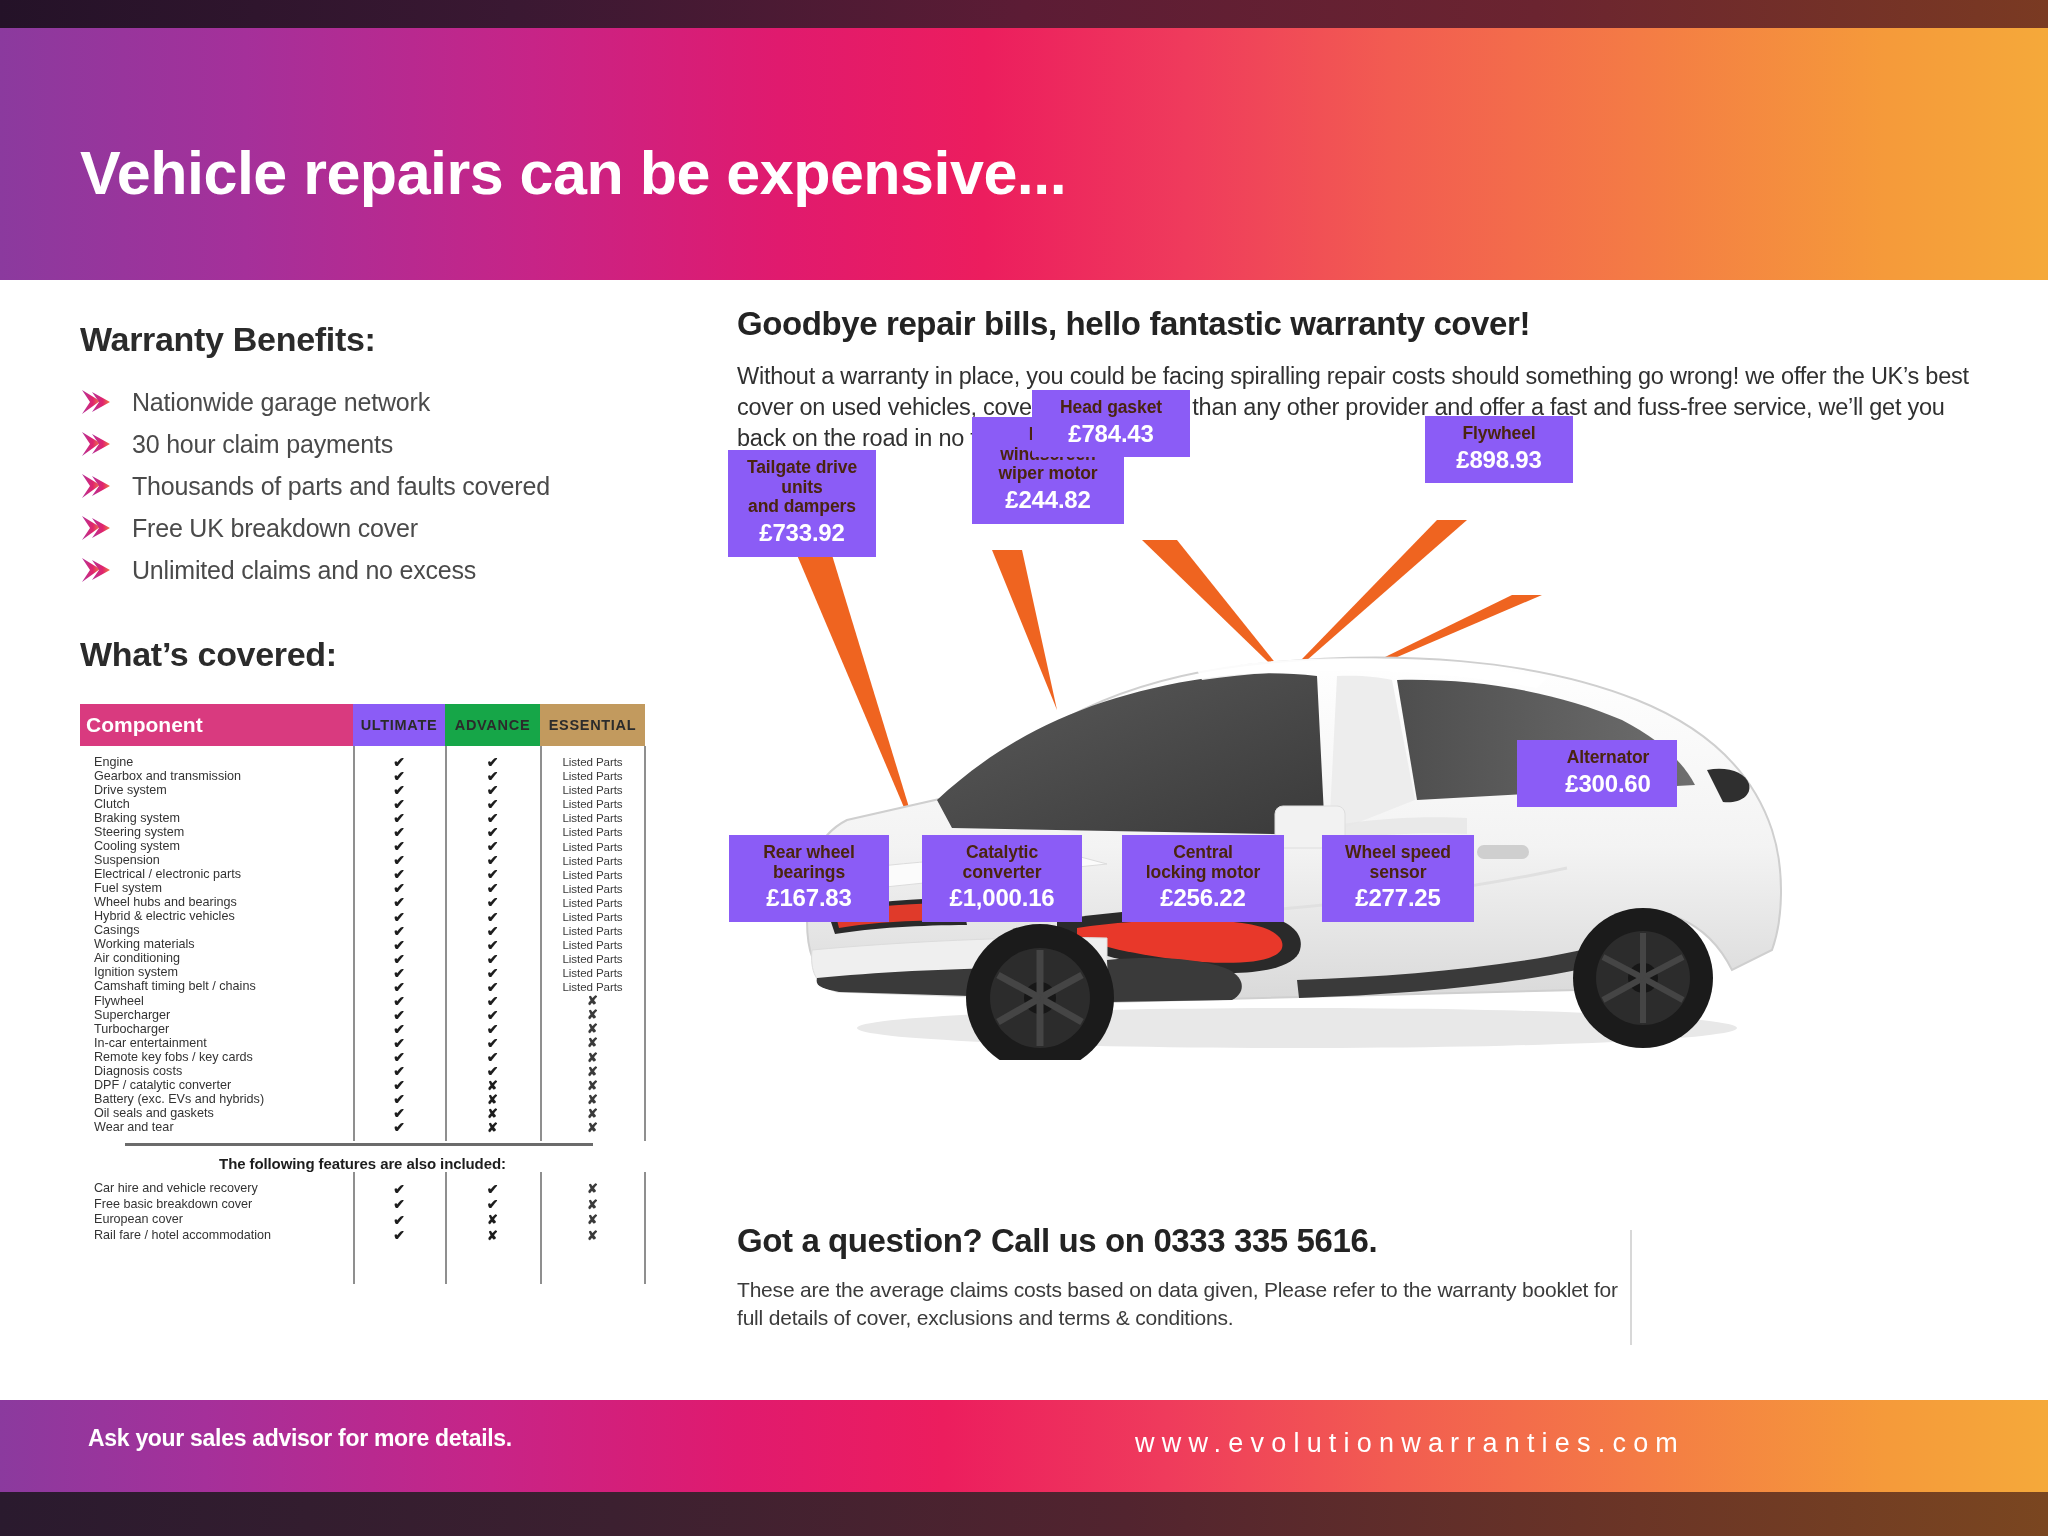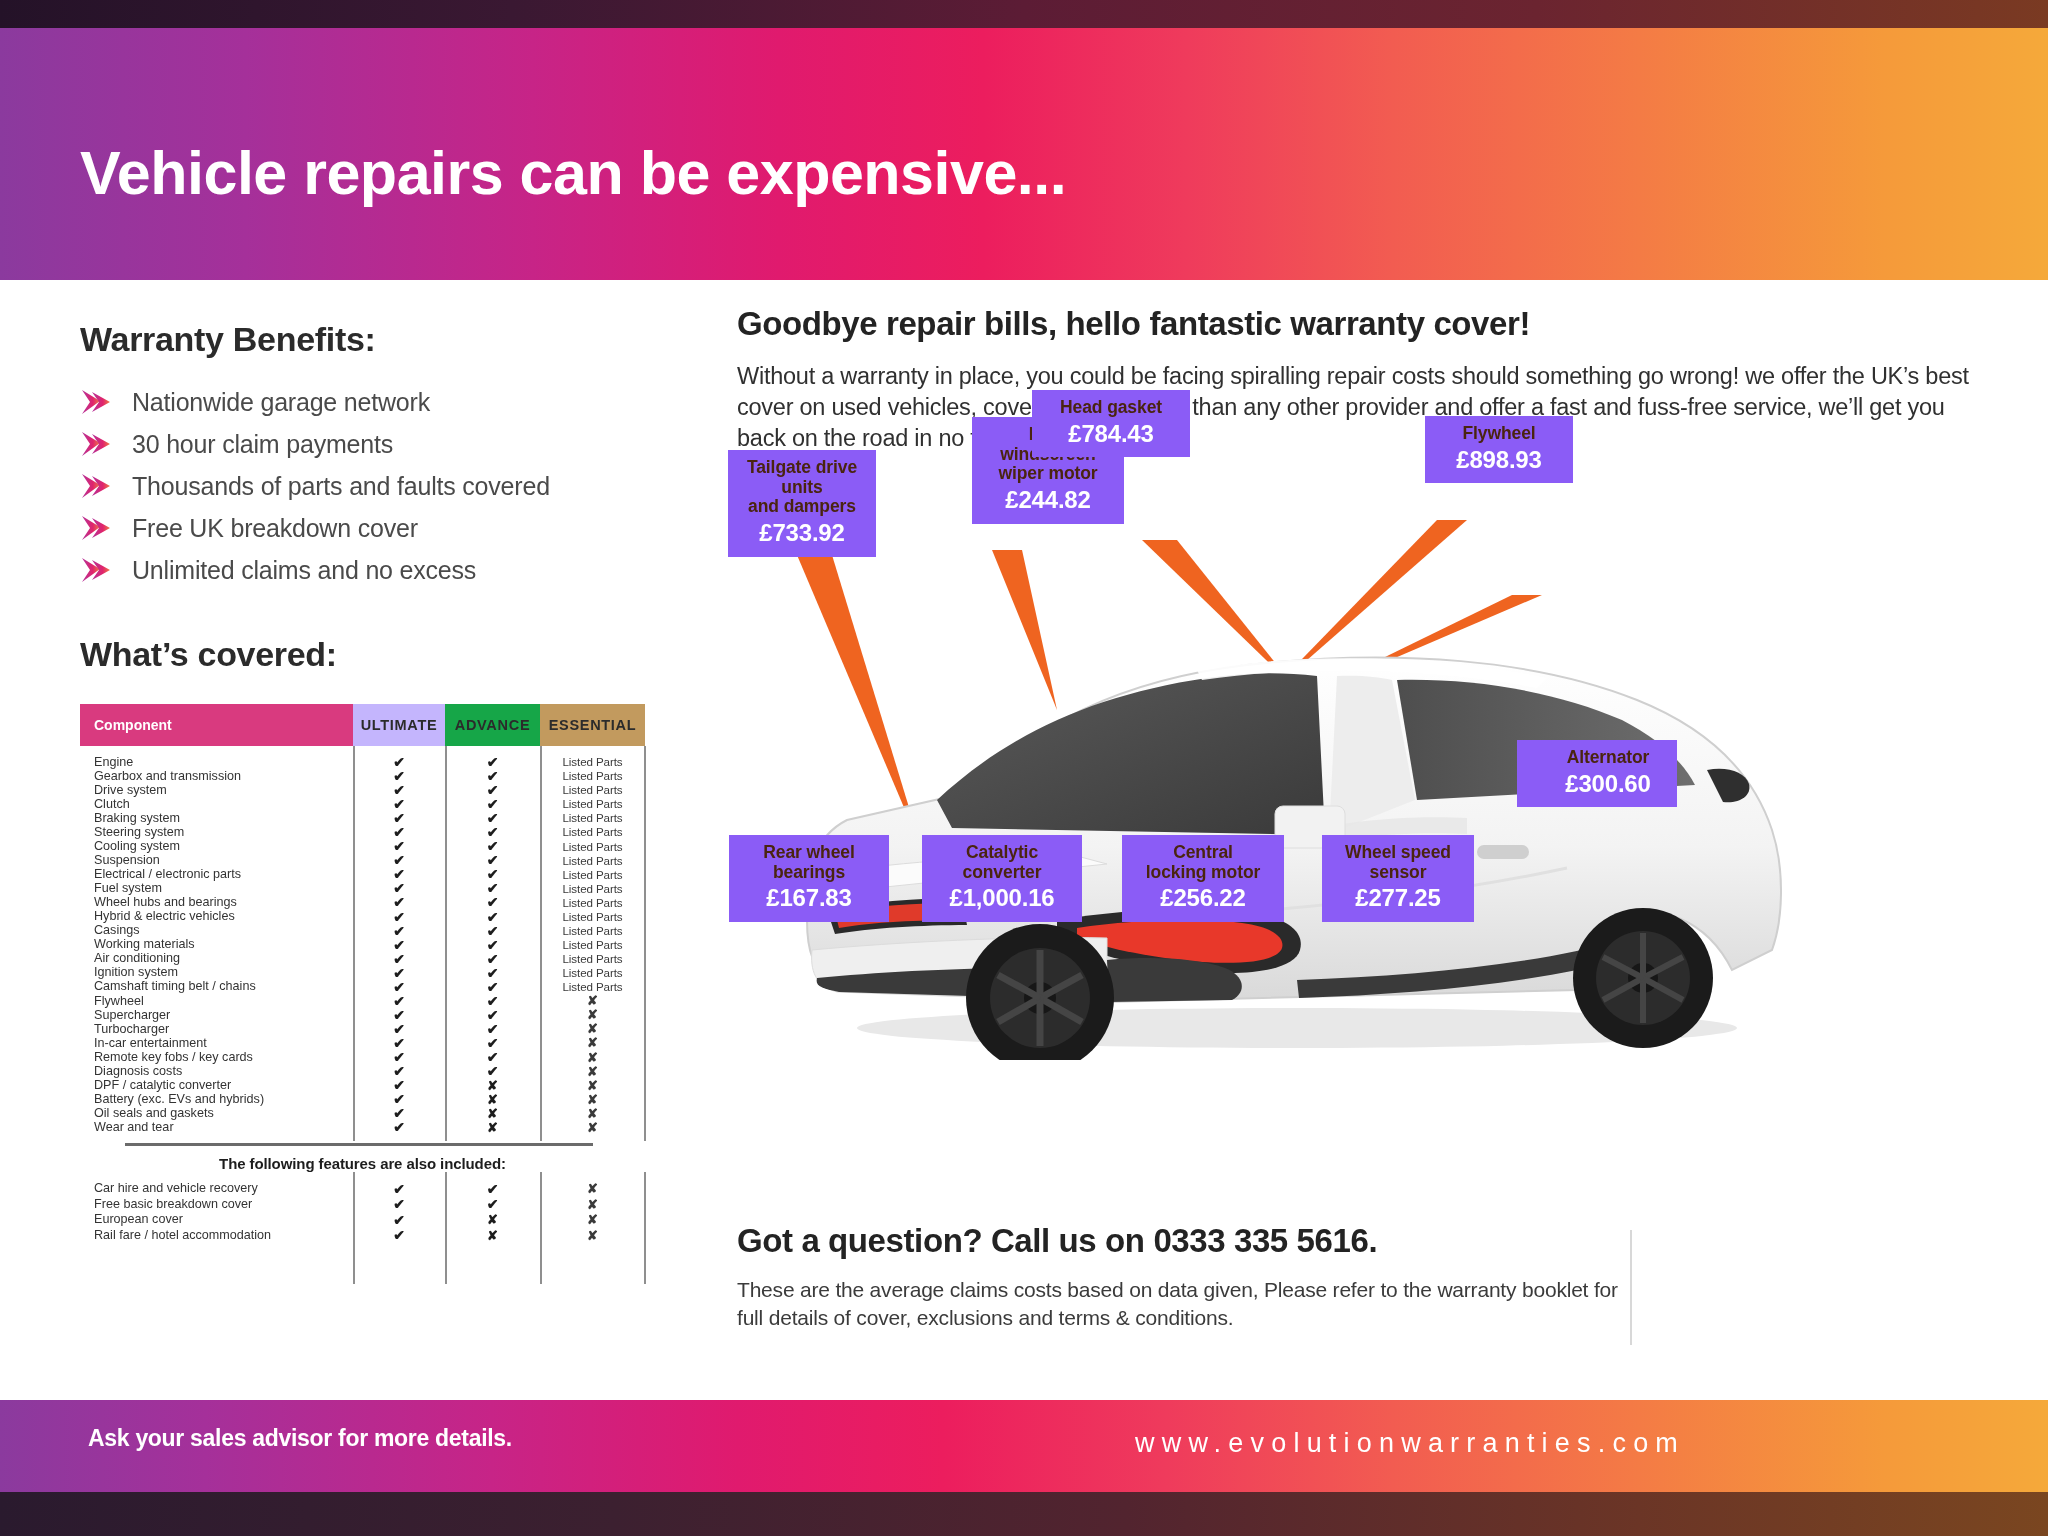--- a/index.html
+++ b/index.html
@@ -47,24 +47,24 @@
   .covered-h { margin-top:44px; }
 
   
   .cov-table { margin-top:30px; width:565px; position:relative; }
   .thead { display:flex; height:42px; }
   .th {
     display:flex; align-items:center; justify-content:center;
     font-size:14.5px; font-weight:700; letter-spacing:0.7px; color:#2b2b2b;
   }
   .th.component {
-    flex:0 0 273px; justify-content:flex-start; padding-left:14px;
-    background:#d93a7f; color:#ffffff; font-size:14px; letter-spacing:0px;
-  }
-  .th.ultimate { flex:0 0 92px; background:#c4b5fd; }
+    flex:0 0 273px; justify-content:flex-start; padding-left:6px;
+    background:#d93a7f; color:#ffffff; font-size:21px; letter-spacing:0px;
+  }
+  .th.ultimate { flex:0 0 92px; background:#8b5cf6; }
   .th.advance  { flex:0 0 95px; background:#16a648; }
   .th.essential{ flex:0 0 105px; background:#c29a5e; }
 
   .tbody { position:relative; padding-top:9px; }
   .trow {
     display:flex; height:14.05px; align-items:center;
   }
   .td-name {
     flex:0 0 273px; padding-left:14px;
     font-size:12.6px; color:#333; white-space:nowrap; line-height:1;

